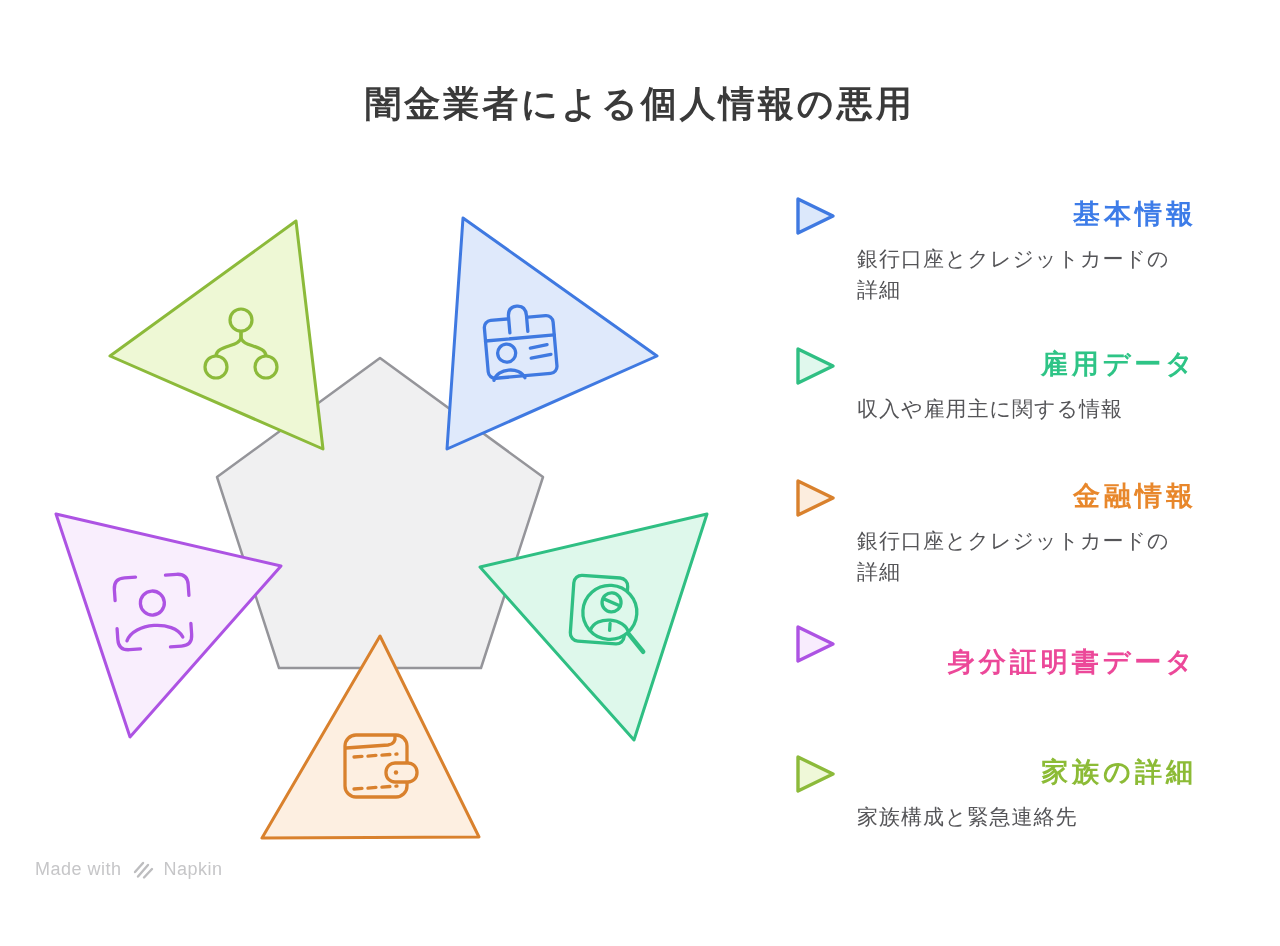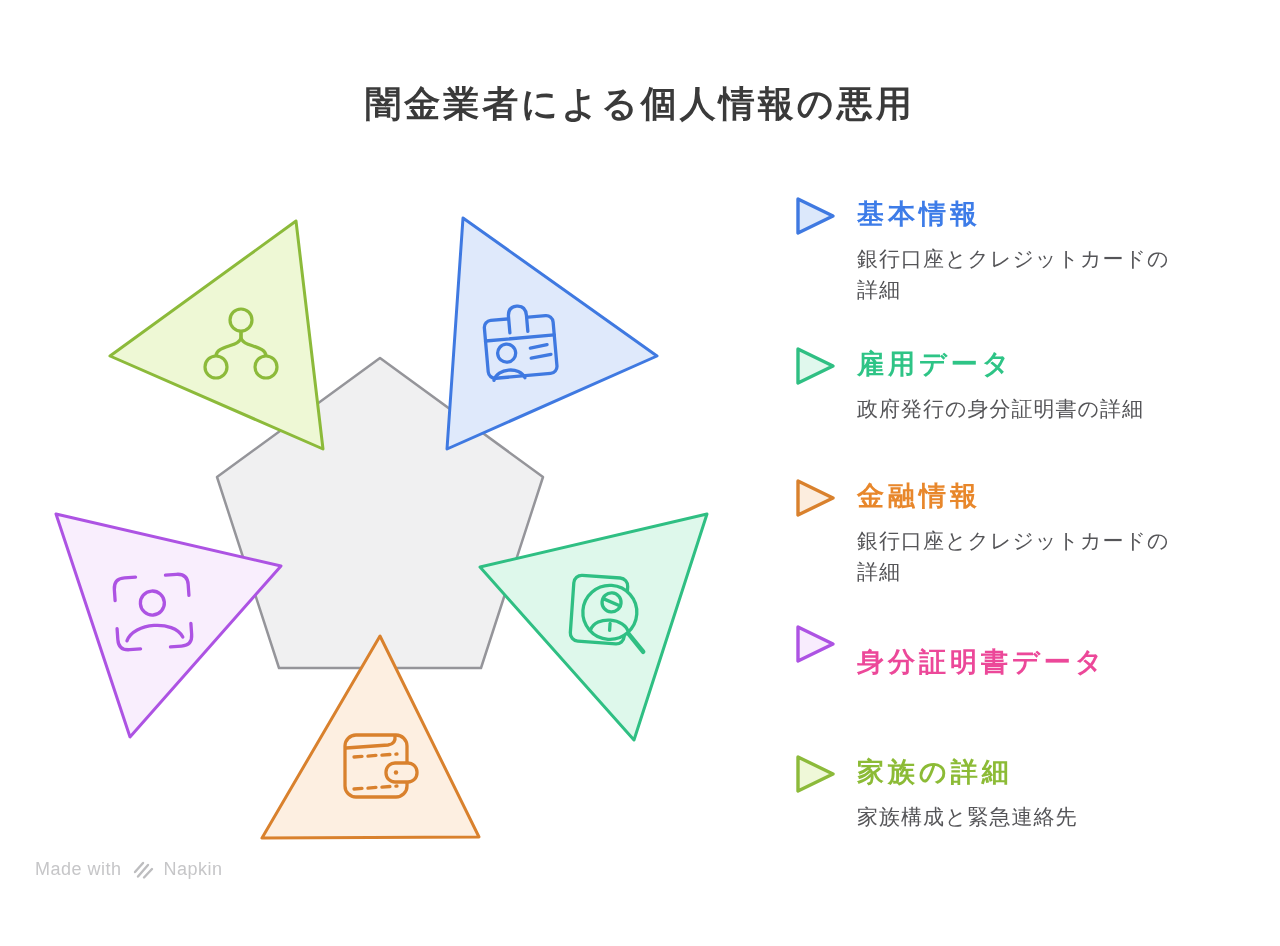--- a/index.html
+++ b/index.html
@@ -9,21 +9,21 @@
   }
   .page-title{
     position:absolute;top:80px;left:0;width:100%;text-align:center;
     font-size:36px;font-weight:800;letter-spacing:3px;color:#3a3a3a;
   }
   .diagram-svg{position:absolute;left:0;top:0;}
   .legend{position:absolute;left:795px;top:0;width:420px;}
   .legend-item{position:absolute;left:0;}
   .legend-item .arrow{position:absolute;left:0;top:0;}
   .legend-text{position:absolute;left:62px;top:0;width:340px;}
-  .legend-heading{font-size:27px;font-weight:700;letter-spacing:4px;line-height:36px;margin:0;}
+  .legend-heading{font-size:27px;font-weight:700;letter-spacing:4px;line-height:36px;margin:0;text-align:right;}
   .legend-desc{font-size:21px;color:#555558;letter-spacing:1px;line-height:31px;margin-top:11px;width:332px;}
   .c-blue{color:#3d7ce8;}
   .c-teal{color:#2ec486;}
   .c-orange{color:#e8872b;}
   .c-purple{color:#ec4899;margin-top:20px;}
   .c-green{color:#8cbb36;}
   .footer{
     position:absolute;left:35px;top:858px;display:flex;align-items:center;gap:9px;
     font-size:18px;color:#c6c6c8;letter-spacing:0.5px;
   }
@@ -112,21 +112,21 @@
         <div class="legend-desc">銀行口座とクレジットカードの詳細</div>
       </div>
     </div>
 
     <div class="legend-item" style="top:346px;">
       <svg class="arrow" width="42" height="40" viewBox="0 0 42 40">
         <polygon points="3,3 38,20 3,37" fill="#e0f8ed" stroke="#2fbf83" stroke-width="3.4" stroke-linejoin="round"></polygon>
       </svg>
       <div class="legend-text">
         <div class="legend-heading c-teal">雇用データ</div>
-        <div class="legend-desc">政府発行の身分証明書の詳細</div>
+        <div class="legend-desc">収入や雇用主に関する情報</div>
       </div>
     </div>
 
     <div class="legend-item" style="top:478px;">
       <svg class="arrow" width="42" height="40" viewBox="0 0 42 40">
         <polygon points="3,3 38,20 3,37" fill="#fcedde" stroke="#d9812d" stroke-width="3.4" stroke-linejoin="round"></polygon>
       </svg>
       <div class="legend-text">
         <div class="legend-heading c-orange">金融情報</div>
         <div class="legend-desc">銀行口座とクレジットカードの詳細</div>

